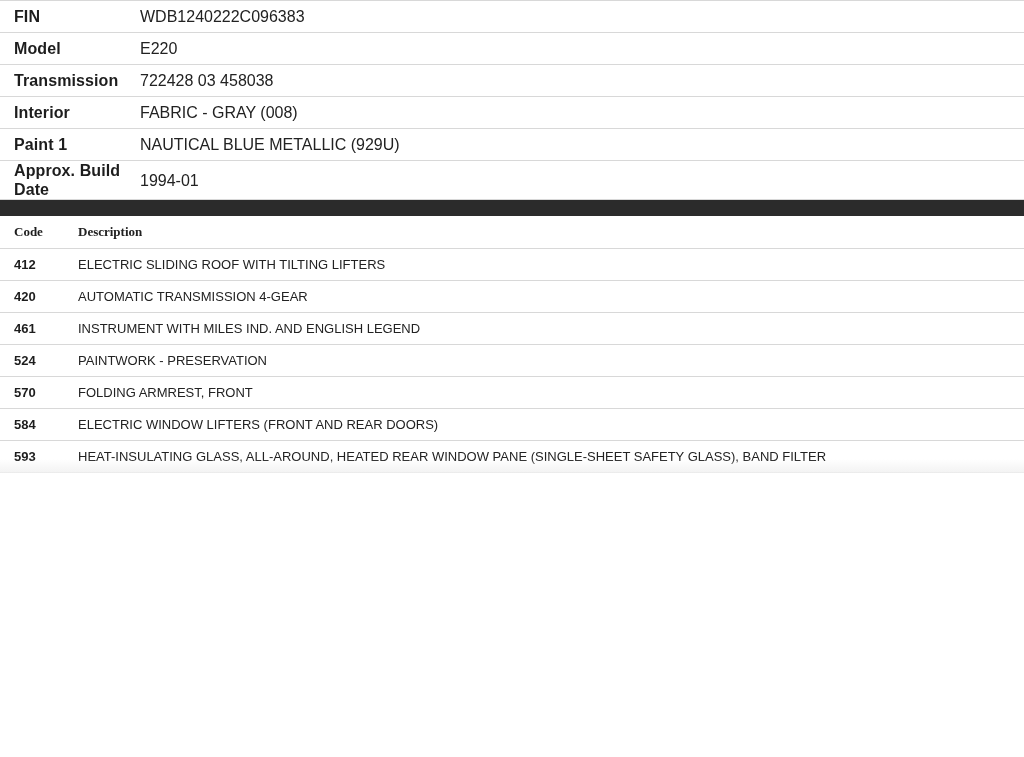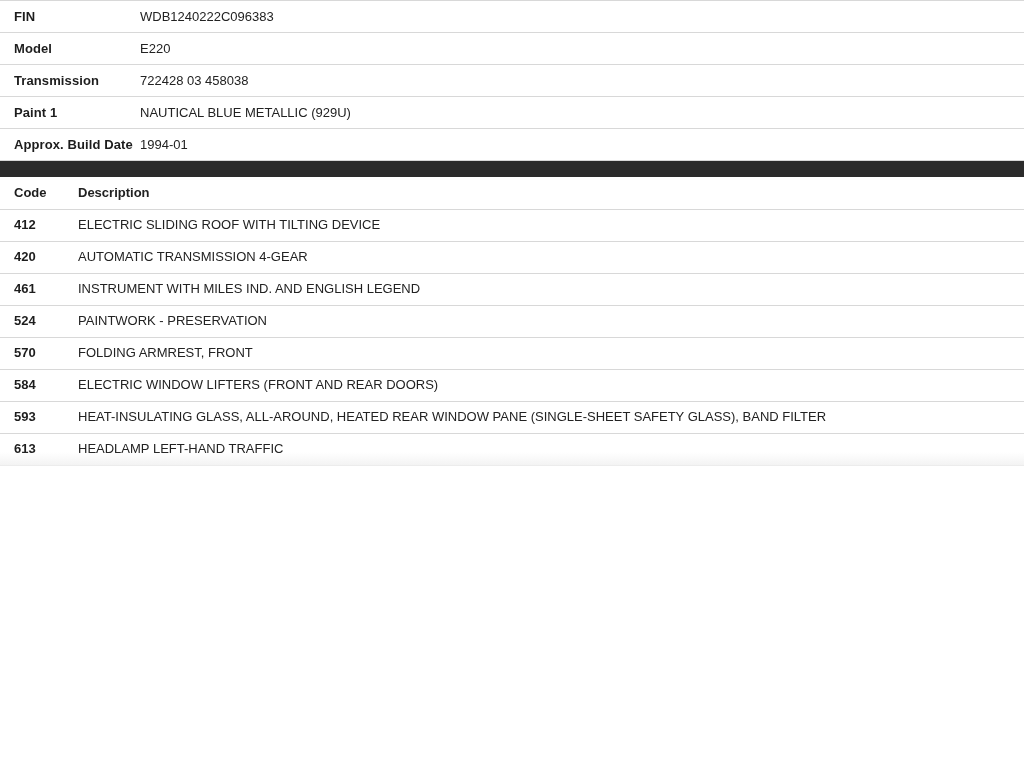--- a/index.html
+++ b/index.html
@@ -25,21 +25,21 @@
     width: 1024px;
     border-collapse: collapse;
     table-layout: fixed;
   }
   .info-table tr {
     height: 32px;
   }
   .info-table td {
     border-bottom: 1px solid #d8d8d8;
     padding: 0 0 0 14px;
-    font-size: 13px;
+    font-size: 16px;
     vertical-align: middle;
     line-height: 1.2;
     background: #ffffff;
   }
   .info-table tr:first-child td {
     border-top: 1px solid #d8d8d8;
   }
   .info-table td.label {
     width: 140px;
     font-weight: bold;
@@ -85,20 +85,21 @@
   }
   .codes-table th.desc-col,
   .codes-table td.desc-col {
     padding: 0 10px 0 18px;
     color: #222222;
   }
   .codes-table th {
     font-weight: bold;
     color: #1d1d1d;
     border-bottom: 1px solid #d8d8d8;
+    font-family: Liberation Serif, serif;
   }
   .codes-table td.desc-col {
     font-weight: normal;
   }
   .fade-bottom {
     position: absolute;
     left: 0;
     bottom: 0;
     width: 1024px;
     height: 14px;
@@ -119,20 +120,24 @@
       </tr>
       <tr>
         <td class="label">Model</td>
         <td class="value">E220</td>
       </tr>
       <tr>
         <td class="label">Transmission</td>
         <td class="value">722428 03 458038</td>
       </tr>
       <tr>
+        <td class="label">Interior</td>
+        <td class="value">FABRIC - GRAY (008)</td>
+      </tr>
+      <tr>
         <td class="label">Paint 1</td>
         <td class="value">NAUTICAL BLUE METALLIC (929U)</td>
       </tr>
       <tr>
         <td class="label">Approx. Build Date</td>
         <td class="value">1994-01</td>
       </tr>
     </tbody>
   </table>
 
@@ -141,21 +146,21 @@
   <table class="codes-table">
     <thead>
       <tr>
         <th class="code-col">Code</th>
         <th class="desc-col">Description</th>
       </tr>
     </thead>
     <tbody>
       <tr>
         <td class="code-col">412</td>
-        <td class="desc-col">ELECTRIC SLIDING ROOF WITH TILTING DEVICE</td>
+        <td class="desc-col">ELECTRIC SLIDING ROOF WITH TILTING LIFTERS</td>
       </tr>
       <tr>
         <td class="code-col">420</td>
         <td class="desc-col">AUTOMATIC TRANSMISSION 4-GEAR</td>
       </tr>
       <tr>
         <td class="code-col">461</td>
         <td class="desc-col">INSTRUMENT WITH MILES IND. AND ENGLISH LEGEND</td>
       </tr>
       <tr>
@@ -167,21 +172,17 @@
         <td class="desc-col">FOLDING ARMREST, FRONT</td>
       </tr>
       <tr>
         <td class="code-col">584</td>
         <td class="desc-col">ELECTRIC WINDOW LIFTERS (FRONT AND REAR DOORS)</td>
       </tr>
       <tr>
         <td class="code-col">593</td>
         <td class="desc-col">HEAT-INSULATING GLASS, ALL-AROUND, HEATED REAR WINDOW PANE (SINGLE-SHEET SAFETY GLASS), BAND FILTER</td>
       </tr>
-      <tr>
-        <td class="code-col">613</td>
-        <td class="desc-col">HEADLAMP LEFT-HAND TRAFFIC</td>
-      </tr>
     </tbody>
   </table>
 
   <div class="fade-bottom"></div>
 </div>
 
 </body></html>

